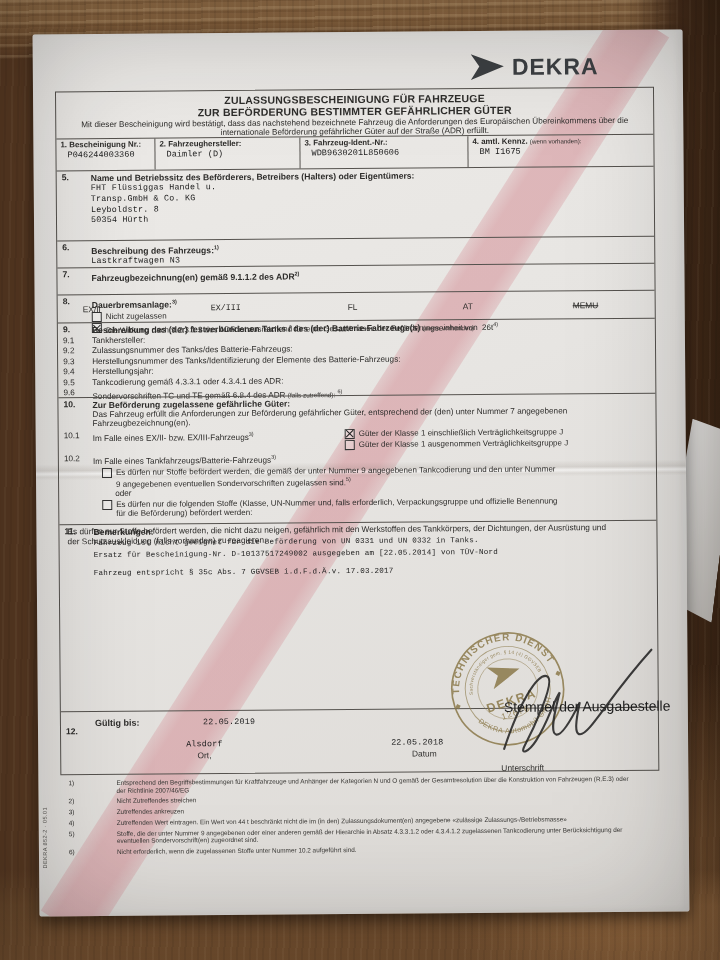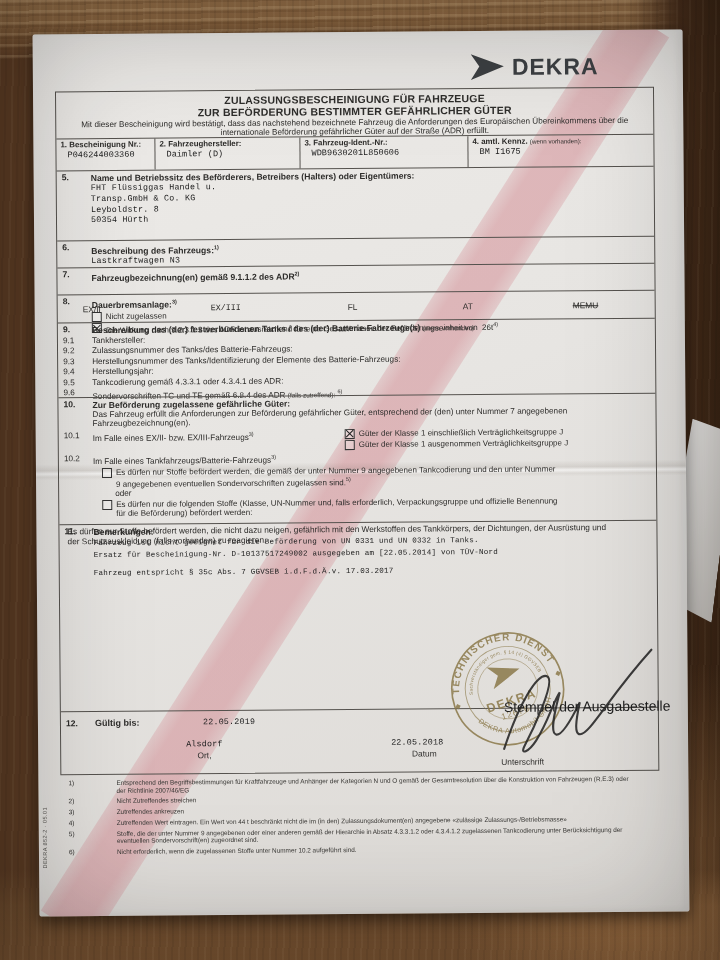--- a/index.html
+++ b/index.html
@@ -78,21 +78,21 @@
   .indent{margin-left:9px;max-width:460px;}
   .oder{margin-left:22px;}
   .closing{margin:7px 0 0 -26px;max-width:545px;font-size:8.3px;line-height:10px;}
   .s11 .mono{margin-top:2px;}
   .stamp-area{height:76px;}
   .row12{height:28px;position:relative;}
   .row12 .glabel{position:absolute;left:34px;top:6px;font-weight:bold;font-size:9px;}
   .row12 .gvalue{position:absolute;left:142px;top:6px;}
   .row-sig{height:34px;position:relative;font-size:8.4px;}
   .sig-col{position:absolute;text-align:center;}
-  .sc-ort{left:125px;top:0px;} .sc-datum{left:330px;top:0px;} .sc-unt{left:440px;top:20px;}
+  .sc-ort{left:125px;top:0px;} .sc-datum{left:330px;top:0px;} .sc-unt{left:440px;top:26px;}
   .sig-col .cap{font-size:8.4px;color:#2e2d2b;}
   
   .stamp{position:absolute;left:408px;top:596px;width:124px;height:124px;opacity:.85;}
   .stamp-caption{position:absolute;left:466px;top:668px;font-size:14px;color:#1d1d1d;}
   .signature{position:absolute;left:438px;top:606px;width:190px;height:135px;}
   
   .footnotes{position:absolute;left:22px;top:745px;width:600px;}
   .fn{display:flex;margin-bottom:3px;}
   .fn .num{flex:none;width:56px;padding-left:8px;box-sizing:border-box;font-size:6.5px;}
   .fn .txt{flex:1;font-size:6.4px;line-height:7.7px;max-width:520px;color:#3a3936;}
@@ -255,21 +255,21 @@
         <span class="sec-num">11.</span>
         <div class="sec-title">Bemerkungen:</div>
         <div class="mono" style="font-size:7.6px;line-height:9.6px;">Fahrzeug ist nicht geeignet für die Beförderung von UN 0331 und UN 0332 in Tanks.</div>
         <div class="mono" style="font-size:7.6px;line-height:9.6px;">Ersatz für Bescheinigung-Nr. D-10137517249002 ausgegeben am [22.05.2014] von TÜV-Nord</div>
         <div class="mono" style="font-size:7.6px;line-height:9.6px;margin-top:9px;">Fahrzeug entspricht § 35c Abs. 7 GGVSEB i.d.F.d.Ä.v. 17.03.2017</div>
       </div>
 
       <div class="stamp-area" style="border-top:none;"></div>
 
       <div class="row12">
-        <span class="sec-num" style="top:6px;">12.</span>
+        <span class="sec-num" style="top:14px;">12.</span>
         <span class="glabel">Gültig bis:</span>
         <span class="gvalue mono">22.05.2019</span>
       </div>
 
       <div class="row-sig" style="border-top:none;">
         <div class="sig-col sc-ort">
           <div class="mono">Alsdorf</div>
           <div class="cap">Ort,</div>
         </div>
         <div class="sig-col sc-datum">

